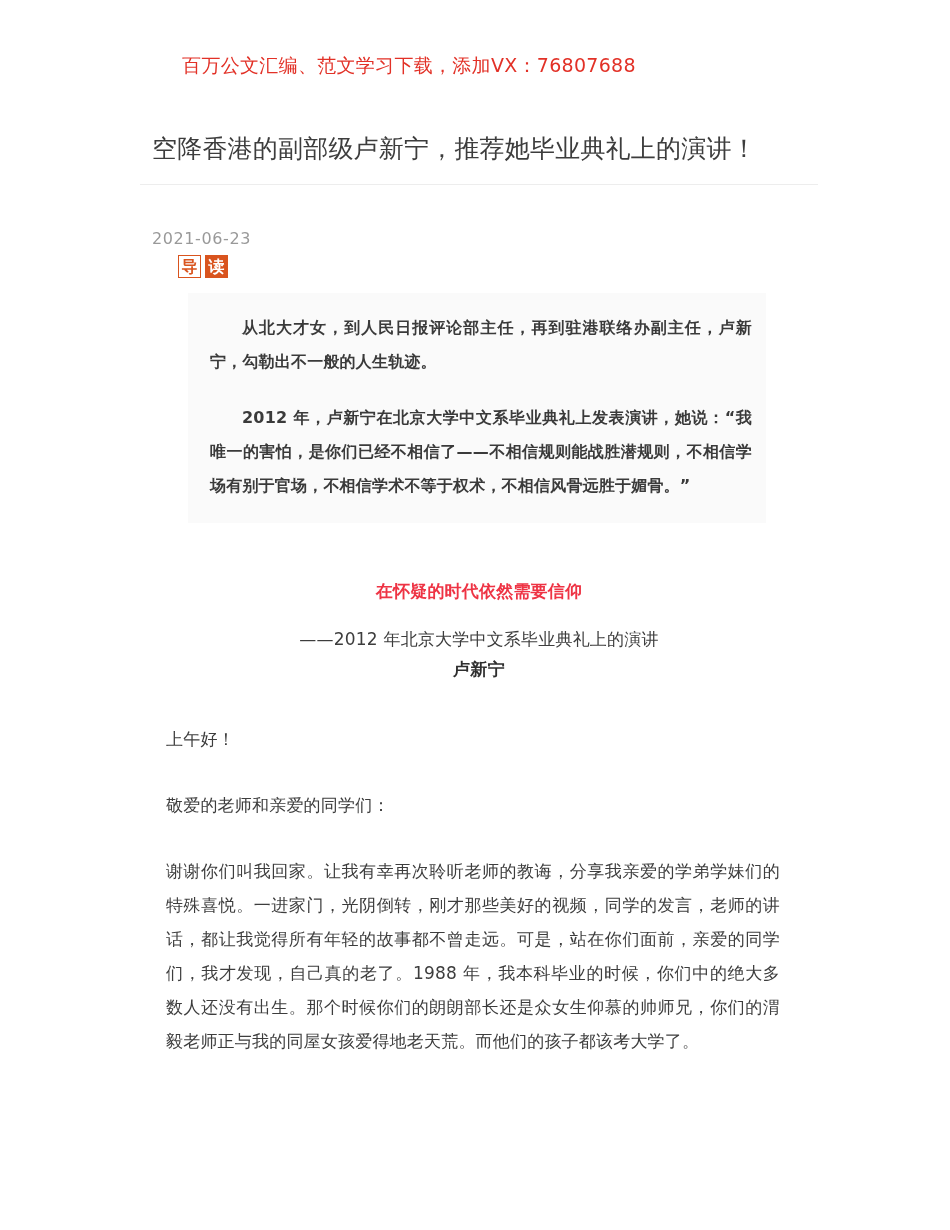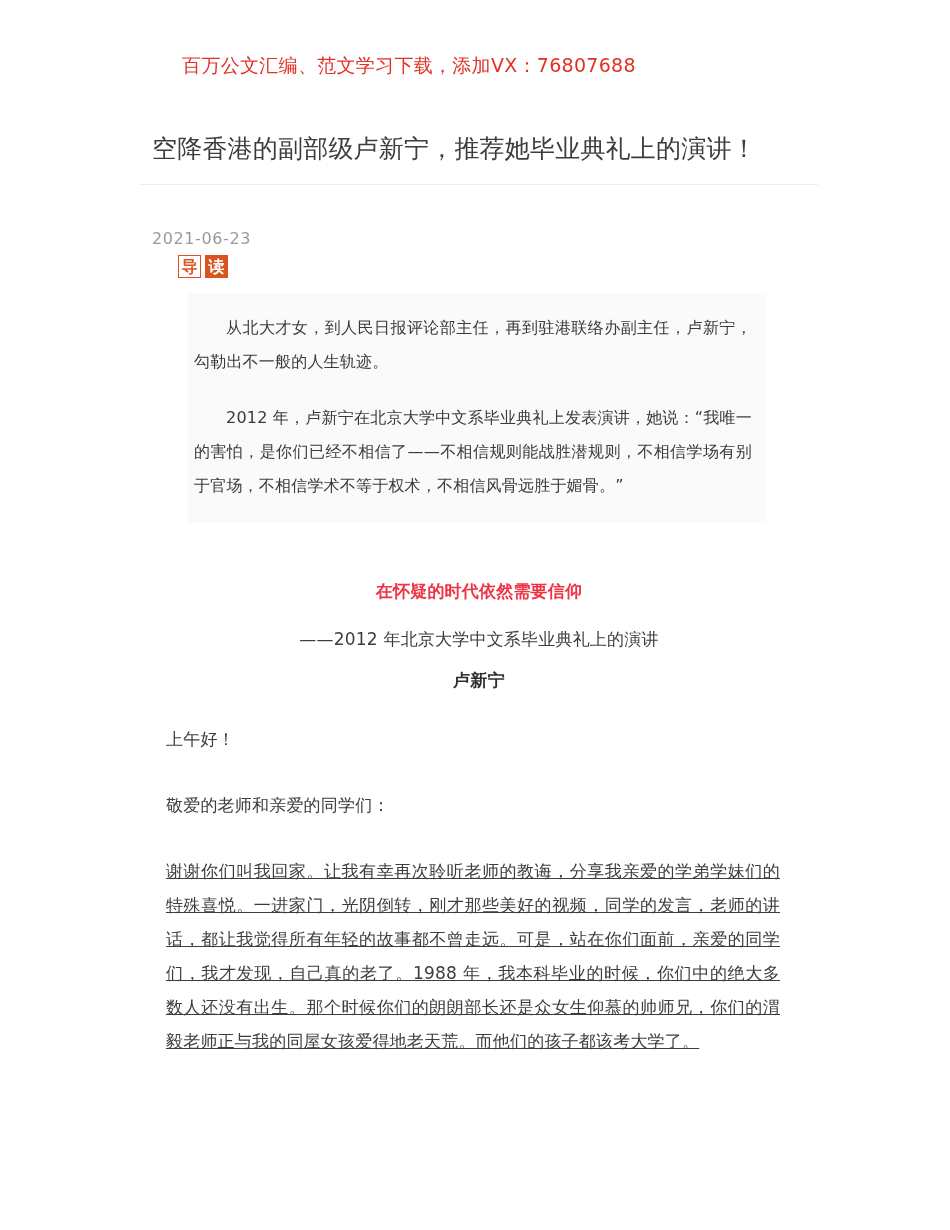--- a/index.html
+++ b/index.html
@@ -103,25 +103,25 @@
   .intro-box {
     position: absolute;
     top: 293px;
     left: 188px;
     width: 578px;
     box-sizing: border-box;
     background: #fafafa;
     padding: 18px 14px 20px 6px;
   }
   .intro-box p {
-    margin: 0 0 22px 0;
+    margin: 0 0 22px 16px;
     font-size: 16px;
     line-height: 34px;
     color: #3a3a3a;
-    font-weight: 400;
+    font-weight: 700;
     text-indent: 2em;
     text-align: justify;
     letter-spacing: 0.2px;
   }
   .intro-box p:last-child {
     margin-bottom: 0;
   }
 
   
   .speech-head {
@@ -141,21 +141,21 @@
   }
   .speech-subtitle {
     margin-top: 22px;
     font-size: 17px;
     line-height: 26px;
     color: #3d3d3d;
     font-weight: 400;
     letter-spacing: 0.2px;
   }
   .speech-author {
-    margin-top: 15px;
+    margin-top: 4px;
     font-size: 17px;
     line-height: 26px;
     font-weight: 700;
     color: #2e2e2e;
     letter-spacing: 0.3px;
   }
 
   
   .body-text {
     position: absolute;
@@ -166,21 +166,20 @@
   .body-text p {
     margin: 0 0 32px 0;
     font-size: 17px;
     line-height: 34px;
     color: #3d3d3d;
     text-align: justify;
     letter-spacing: 0.2px;
   }
   .body-text p:last-child {
     margin-bottom: 0;
-    text-decoration: underline;
   }
 </style>
 </head>
 <body>
 
 <div class="page">
 
   <div class="promo-banner">百万公文汇编、范文学习下载，添加VX：76807688</div>
 
   <div class="article-title">空降香港的副部级卢新宁，推荐她毕业典礼上的演讲！</div>

